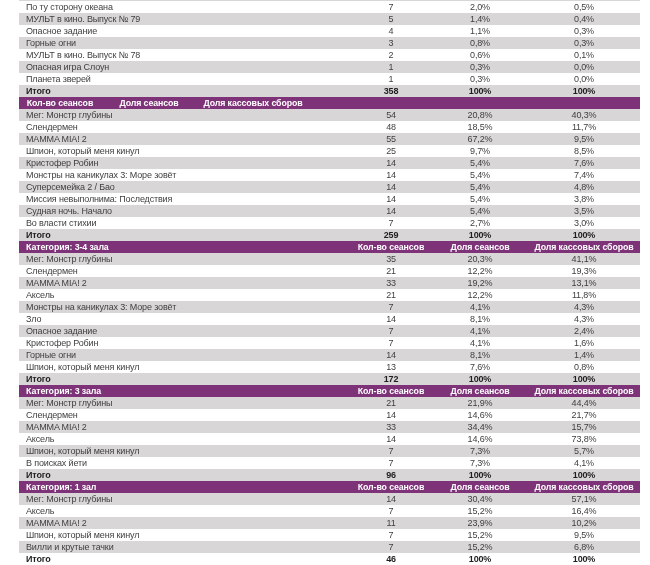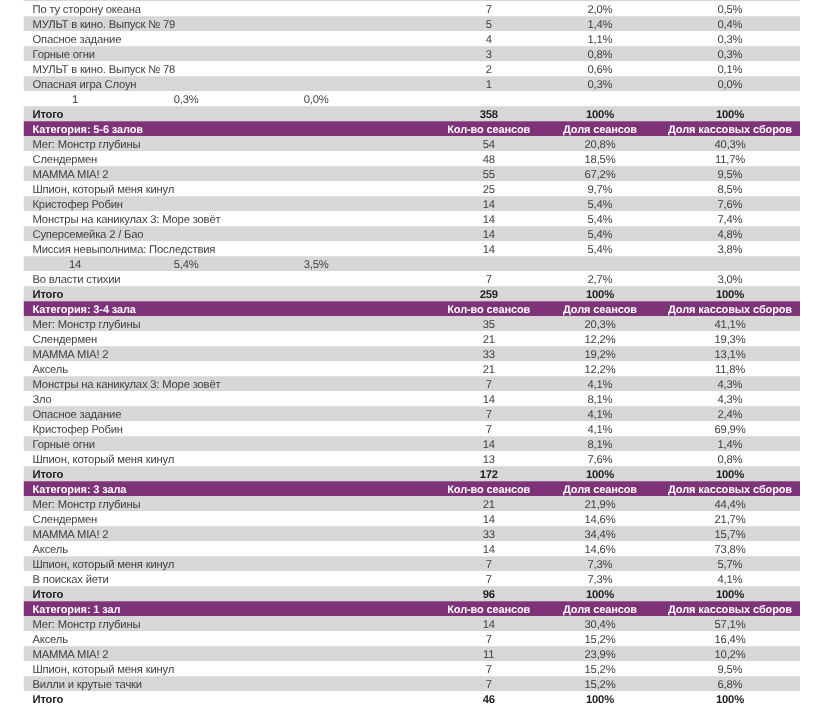--- a/index.html
+++ b/index.html
@@ -94,32 +94,32 @@
         <div class="cell c-share">0,6%</div>
         <div class="cell c-box">0,1%</div>
       </div>
       <div class="row gray">
         <div class="cell c-name">Опасная игра Слоун</div>
         <div class="cell c-sess">1</div>
         <div class="cell c-share">0,3%</div>
         <div class="cell c-box">0,0%</div>
       </div>
       <div class="row">
+        <div class="cell c-name">Планета зверей</div>
         <div class="cell c-sess">1</div>
         <div class="cell c-share">0,3%</div>
         <div class="cell c-box">0,0%</div>
       </div>
       <div class="row total-row gray">
         <div class="cell c-name">Итого</div>
         <div class="cell c-sess">358</div>
         <div class="cell c-share">100%</div>
         <div class="cell c-box">100%</div>
       </div>
       <div class="cat-row">
-        <div class="cell c-name">Категория: 5-6 залов</div>
         <div class="cell c-sess">Кол-во сеансов</div>
         <div class="cell c-share">Доля сеансов</div>
         <div class="cell c-box">Доля кассовых сборов</div>
       </div>
       <div class="row gray">
         <div class="cell c-name">Мег: Монстр глубины</div>
         <div class="cell c-sess">54</div>
         <div class="cell c-share">20,8%</div>
         <div class="cell c-box">40,3%</div>
       </div>
@@ -159,20 +159,21 @@
         <div class="cell c-share">5,4%</div>
         <div class="cell c-box">4,8%</div>
       </div>
       <div class="row">
         <div class="cell c-name">Миссия невыполнима: Последствия</div>
         <div class="cell c-sess">14</div>
         <div class="cell c-share">5,4%</div>
         <div class="cell c-box">3,8%</div>
       </div>
       <div class="row gray">
+        <div class="cell c-name">Судная ночь. Начало</div>
         <div class="cell c-sess">14</div>
         <div class="cell c-share">5,4%</div>
         <div class="cell c-box">3,5%</div>
       </div>
       <div class="row">
         <div class="cell c-name">Во власти стихии</div>
         <div class="cell c-sess">7</div>
         <div class="cell c-share">2,7%</div>
         <div class="cell c-box">3,0%</div>
       </div>
@@ -227,21 +228,21 @@
       <div class="row gray">
         <div class="cell c-name">Опасное задание</div>
         <div class="cell c-sess">7</div>
         <div class="cell c-share">4,1%</div>
         <div class="cell c-box">2,4%</div>
       </div>
       <div class="row">
         <div class="cell c-name">Кристофер Робин</div>
         <div class="cell c-sess">7</div>
         <div class="cell c-share">4,1%</div>
-        <div class="cell c-box">69,9%</div>
+        <div class="cell c-box">1,6%</div>
       </div>
       <div class="row gray">
         <div class="cell c-name">Горные огни</div>
         <div class="cell c-sess">14</div>
         <div class="cell c-share">8,1%</div>
         <div class="cell c-box">1,4%</div>
       </div>
       <div class="row">
         <div class="cell c-name">Шпион, который меня кинул</div>
         <div class="cell c-sess">13</div>

